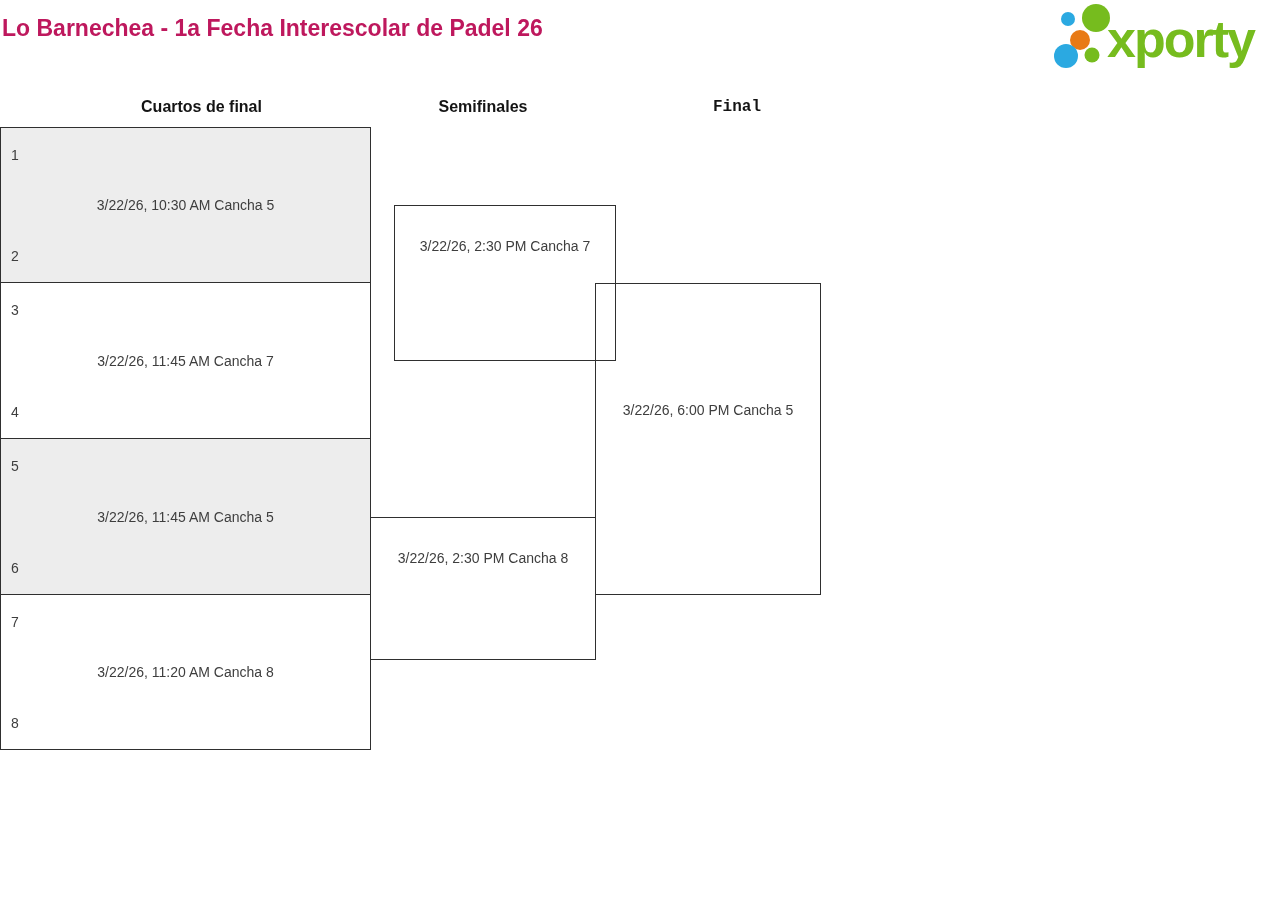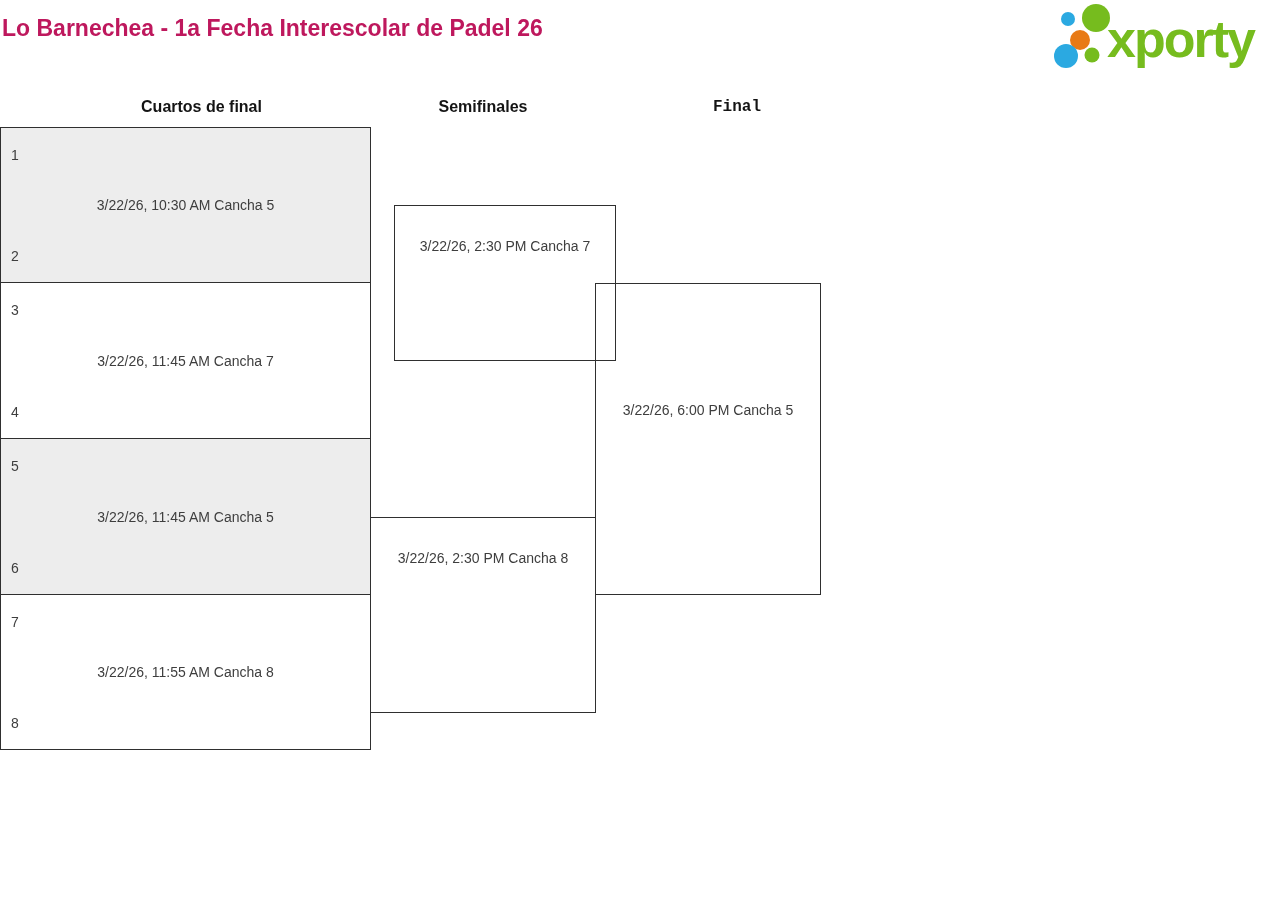--- a/index.html
+++ b/index.html
@@ -25,21 +25,21 @@
   .ch-sf { left:370px; width:226px; }
   .ch-f  { left:624px; width:226px;font-family:Liberation Mono, monospace; }
 
   
   .box { position:absolute; border:1px solid #2f2f2f; background:transparent; }
   .q1 { left:0;     top:127px; width:371px; height:156px; background:#ededed; }
   .q2 { left:0;     top:282px; width:371px; height:157px; background:#ffffff; }
   .q3 { left:0;     top:438px; width:371px; height:157px; background:#ededed; }
   .q4 { left:0;     top:594px; width:371px; height:156px; background:#ffffff; }
   .s1 { left:370px; top:205px; width:222px; height:156px;margin-left:24px; }
-  .s2 { left:370px; top:517px; width:226px; height:196px; }
+  .s2 { left:370px; top:517px; width:226px; height:143px; }
   .f1 { left:595px; top:283px; width:226px; height:312px; }
 
   .seed { position:absolute; left:10px; font-size:14px; line-height:18px; color:#3e3e3e; }
   .seed.top    { top:18px; }
   .seed.bottom { bottom:17px; }
 
   .schedule { position:absolute; left:0; width:100%; text-align:center;
               font-size:14px; line-height:20px; color:#3e3e3e; white-space:nowrap; }
   .qf  > .schedule { top:calc(50% - 10px); }
   .sfb > .schedule { top:30px; }
@@ -82,21 +82,21 @@
 </div>
 
 <div class="box q3 qf">
   <span class="seed top">5</span>
   <div class="schedule">3/22/26, 11:45 AM Cancha 5</div>
   <span class="seed bottom">6</span>
 </div>
 
 <div class="box q4 qf">
   <span class="seed top">7</span>
-  <div class="schedule">3/22/26, 11:55 AM Cancha 8</div>
+  <div class="schedule">3/22/26, 11:20 AM Cancha 8</div>
   <span class="seed bottom">8</span>
 </div>
 
 <div class="box s1 sfb">
   <div class="schedule">3/22/26, 2:30 PM Cancha 7</div>
 </div>
 
 <div class="box s2 sfb">
   <div class="schedule">3/22/26, 2:30 PM Cancha 8</div>
 </div>

